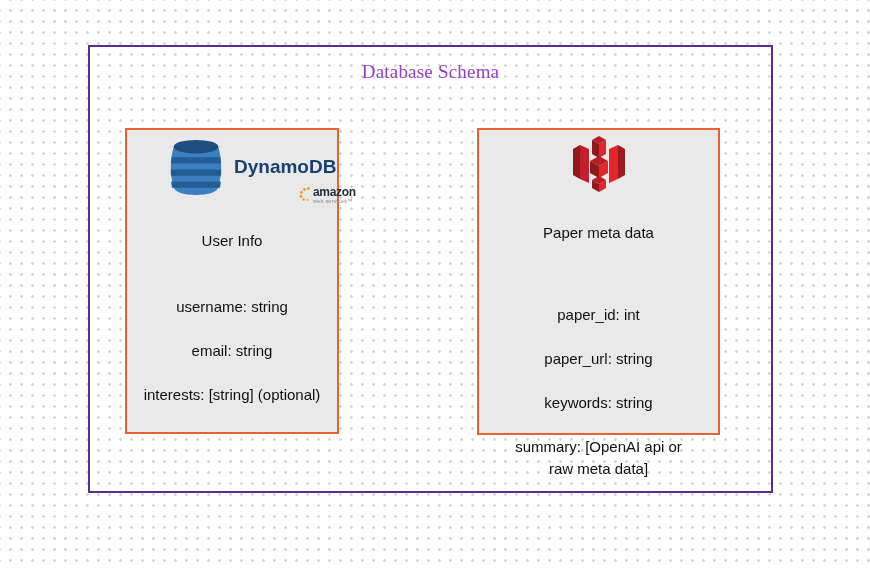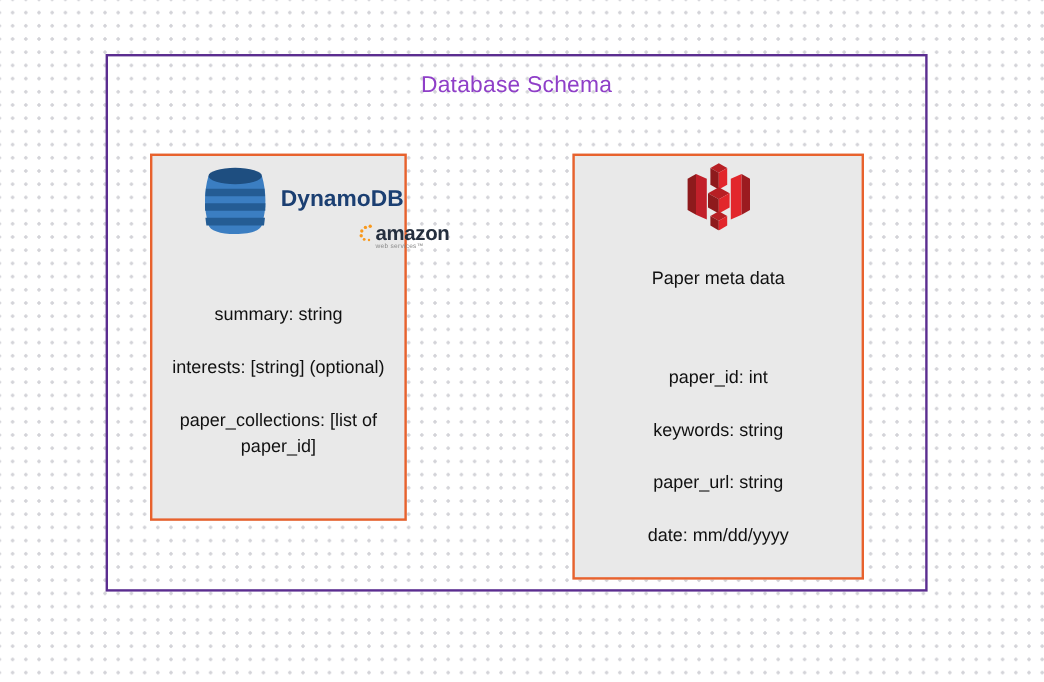--- a/index.html
+++ b/index.html
@@ -26,40 +26,41 @@
   .outer-frame{
     position:absolute;left:88px;top:45px;width:685px;height:448px;
     border:2px solid var(--outer_border);
     background:transparent;
   }
   .diagram-title{
     position:absolute;left:88px;top:61px;width:685px;
     text-align:center;
     font-size:19px;letter-spacing:.2px;
     color:var(--title_text);
+    font-family:Liberation Serif, serif;
   }
   .schema-box{
     position:absolute;
     background:var(--box_fill);
     border:2px solid var(--box_border);
   }
   .box-left{left:125px;top:128px;width:214px;height:306px;}
-  .box-right{left:477px;top:128px;width:243px;height:355px;}
+  .box-right{left:477px;top:128px;width:243px;height:307px;}
   .dyn-icon{position:absolute;left:38px;top:6px;width:62px;height:62px;display:block;}
   .dyn-label{
     position:absolute;left:107px;top:26px;
     font-size:19px;font-weight:bold;color:var(--dynamodb_text);
     white-space:nowrap;
   }
   .aws-logo{
     position:absolute;left:172px;top:56px;
     display:flex;align-items:flex-start;gap:1px;
   }
   .aws-text{display:flex;flex-direction:column;line-height:1;}
-  .aws-label{font-size:17px;font-weight:bold;color:#252F3E;letter-spacing:-.3px;}
+  .aws-label{font-size:12px;font-weight:bold;color:#252F3E;letter-spacing:-.3px;}
   .aws-sublabel{font-size:5.5px;color:#8a8a8a;margin-top:1px;letter-spacing:.2px;}
   .s3-icon{position:absolute;left:92px;top:4px;width:56px;height:58px;display:block;}
   .fields{
     position:absolute;left:0;right:0;
     text-align:center;
     font-size:15px;line-height:22px;
     color:var(--field_text);
     white-space:pre-line;
   }
   .fields-left{top:78px;}
@@ -99,25 +100,25 @@
           </g>
         </svg>
       </span>
       <span class="aws-text">
         <span class="aws-label">amazon</span>
         <span class="aws-sublabel">web services™</span>
       </span>
     </div>
 
     <div class="fields fields-left">
+      <div>User Info</div>
       <div class="field-list">
-        <div>summary: string</div>
+        <div>username: string</div>
+        <div>email: string</div>
         <div>interests: [string] (optional)</div>
-        <div>paper_collections: [list of
-paper_id]</div>
       </div>
     </div>
   </div>
 
   <div class="schema-box box-right">
     <span class="s3-icon">
       <svg width="56" height="58" viewBox="0 0 56 58">
 
         <polygon points="2,15 9,11 9,45 2,41" fill="#8E1A1C"></polygon>
         <polygon points="9,11 18,15 18,49 9,45" fill="#C2202A"></polygon>
@@ -136,20 +137,21 @@
         <polygon points="21,46 28,42 35,46 28,50" fill="#B71F24"></polygon>
         <polygon points="21,46 28,50 28,58 21,54" fill="#8E1A1C"></polygon>
         <polygon points="28,50 35,46 35,54 28,58" fill="#E2262B"></polygon>
       </svg>
     </span>
 
     <div class="fields fields-right">
       <div>Paper meta data</div>
       <div class="field-list">
         <div>paper_id: int</div>
+        <div>paper_url: string</div>
         <div>keywords: string</div>
-        <div>paper_url: string</div>
-        <div>date: mm/dd/yyyy</div>
+        <div>summary: [OpenAI api or
+raw meta data]</div>
       </div>
     </div>
   </div>
 
 </div>
 
 </body></html>

